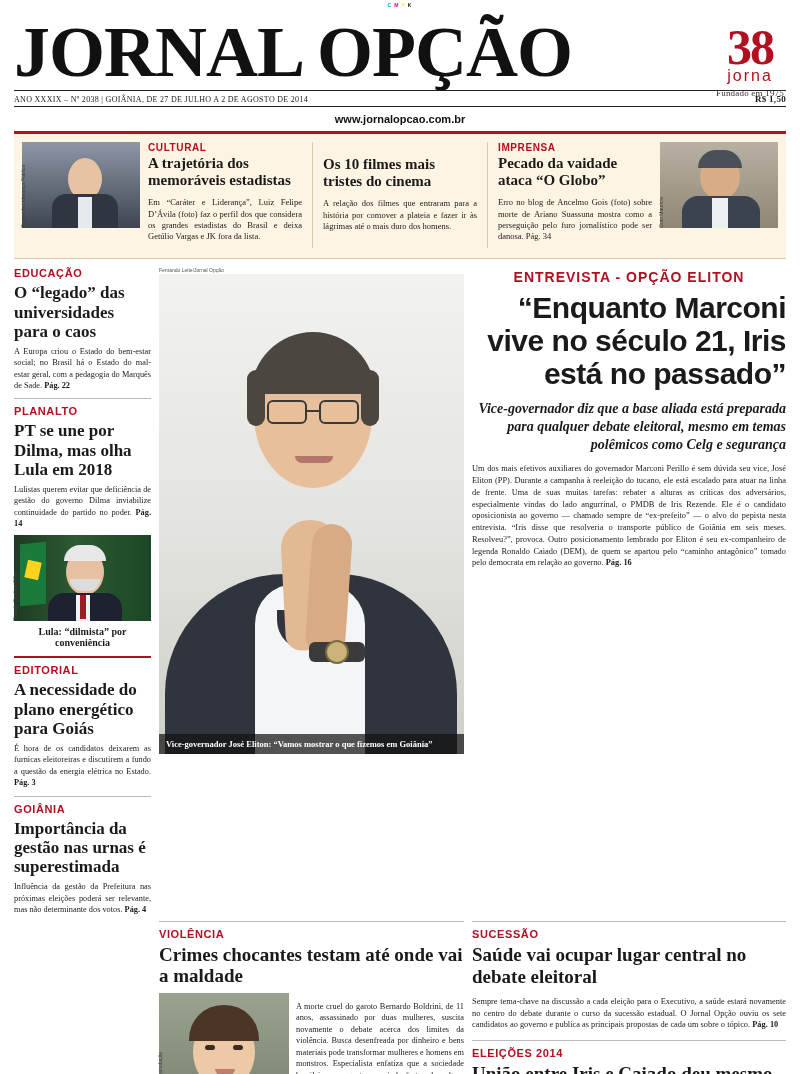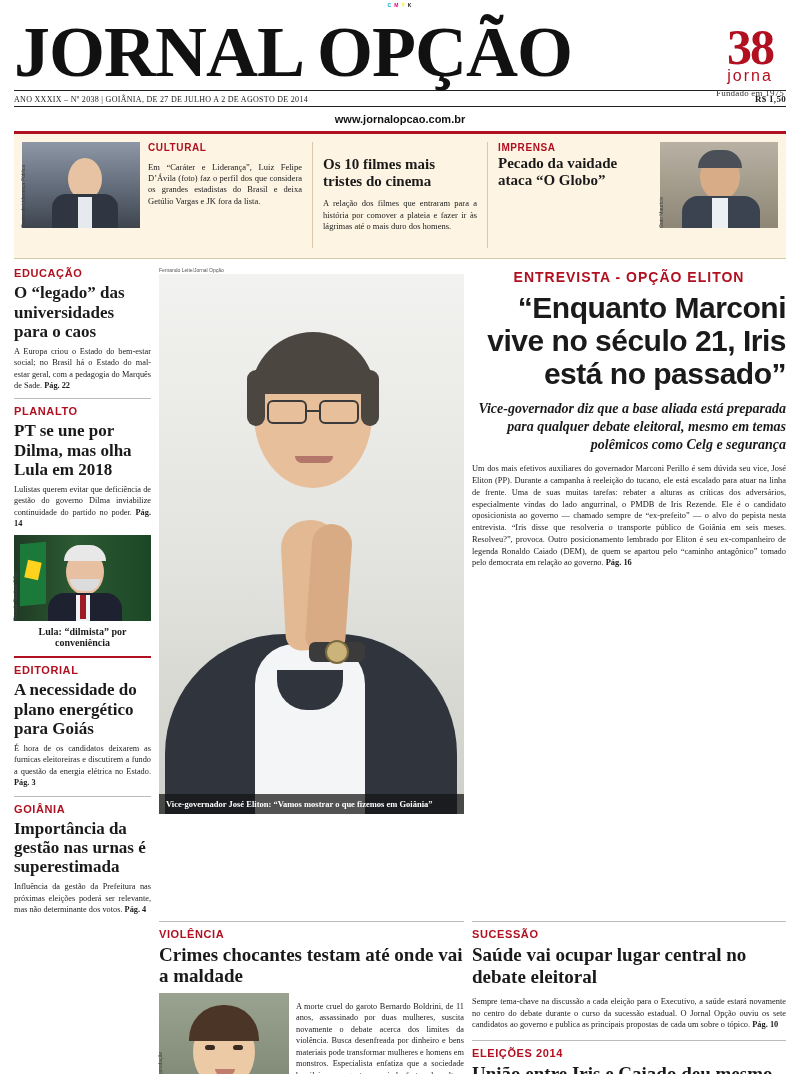--- a/index.html
+++ b/index.html
@@ -129,21 +129,21 @@
     font-family:"Liberation Serif", serif; font-weight:bold;
     font-size:10px; text-align:center; padding-top:3px;
   }
 
   
   .hero-credit {
     font-family:"Liberation Sans", sans-serif; font-size:5px; color:#555;
     margin-bottom:1px;
   }
   .hero-photo {
-    width:100%; height:540px; background:#cfcfcf; position:relative; overflow:hidden;
+    width:100%; height:480px; background:#cfcfcf; position:relative; overflow:hidden;
   }
   .hero-cap {
     position:absolute; left:0; right:0; bottom:0;
     background:rgba(20,20,20,0.72); color:#fff;
     font-family:"Liberation Serif", serif; font-weight:bold;
     font-size:8.5px; line-height:1.25; padding:5px 7px;
   }
 
   
   .entrevista-kicker {
@@ -223,35 +223,37 @@
         <div class="grad-bg" style="background:linear-gradient(180deg,#8d97a6 0%,#5d6673 60%,#3e454f 100%);"></div>
         <div class="face" style="width:34px;height:42px;left:46px;top:16px;background:#e8c3a3;"></div>
         <div style="position:absolute;left:30px;top:52px;width:66px;height:40px;background:#2f3541;border-radius:14px 14px 0 0;"></div>
         <div style="position:absolute;left:56px;top:55px;width:14px;height:31px;background:#e6e9ee;"></div>
       </div>
       <div class="credit-vert">Centro de Liderança Pública</div>
     </div>
 
     <div class="banner-col">
       <div class="kicker-red">CULTURAL</div>
+      <div class="banner-hl">A trajetória dos memoráveis estadistas</div>
       <p class="banner-txt">Em “Caráter e Liderança”, Luiz Felipe D’Ávila (foto) faz o perfil dos que consi­dera os grandes estadistas do Brasil e deixa Getúlio Vargas e JK fora da lista.</p>
     </div>
 
     <div class="banner-sep"></div>
 
     <div class="banner-col">
       <div class="banner-hl" style="margin-top:14px;">Os 10 filmes mais tristes do cinema</div>
       <p class="banner-txt">A relação dos filmes que entraram para a história por comover a pla­teia e fazer ir às lágrimas até o mais duro dos homens.</p>
     </div>
 
     <div class="banner-sep"></div>
 
     <div class="banner-col">
       <div class="kicker-red">IMPRENSA</div>
       <div class="banner-hl">Pecado da vaidade ataca “O Globo”</div>
+      <p class="banner-txt">Erro no blog de Ancelmo Gois (foto) sobre morte de Ariano Suassuna mos­tra como a perseguição pelo furo jorna­lístico pode ser danosa. Pág. 34</p>
     </div>
 
     <div class="banner-photo-wrap">
       <div class="banner-photo">
         <div class="grad-bg" style="background:linear-gradient(180deg,#b9b2a4 0%,#8e8676 100%);"></div>
         <div class="face" style="width:40px;height:46px;left:40px;top:12px;background:#d8ac86;"></div>
         <div style="position:absolute;left:38px;top:8px;width:44px;height:18px;background:#4a4f58;border-radius:20px 20px 0 0;"></div>
         <div style="position:absolute;left:22px;top:54px;width:78px;height:36px;background:#3b4350;border-radius:16px 16px 0 0;"></div>
         <div style="position:absolute;left:52px;top:56px;width:16px;height:30px;background:#eceff3;"></div>
       </div>

